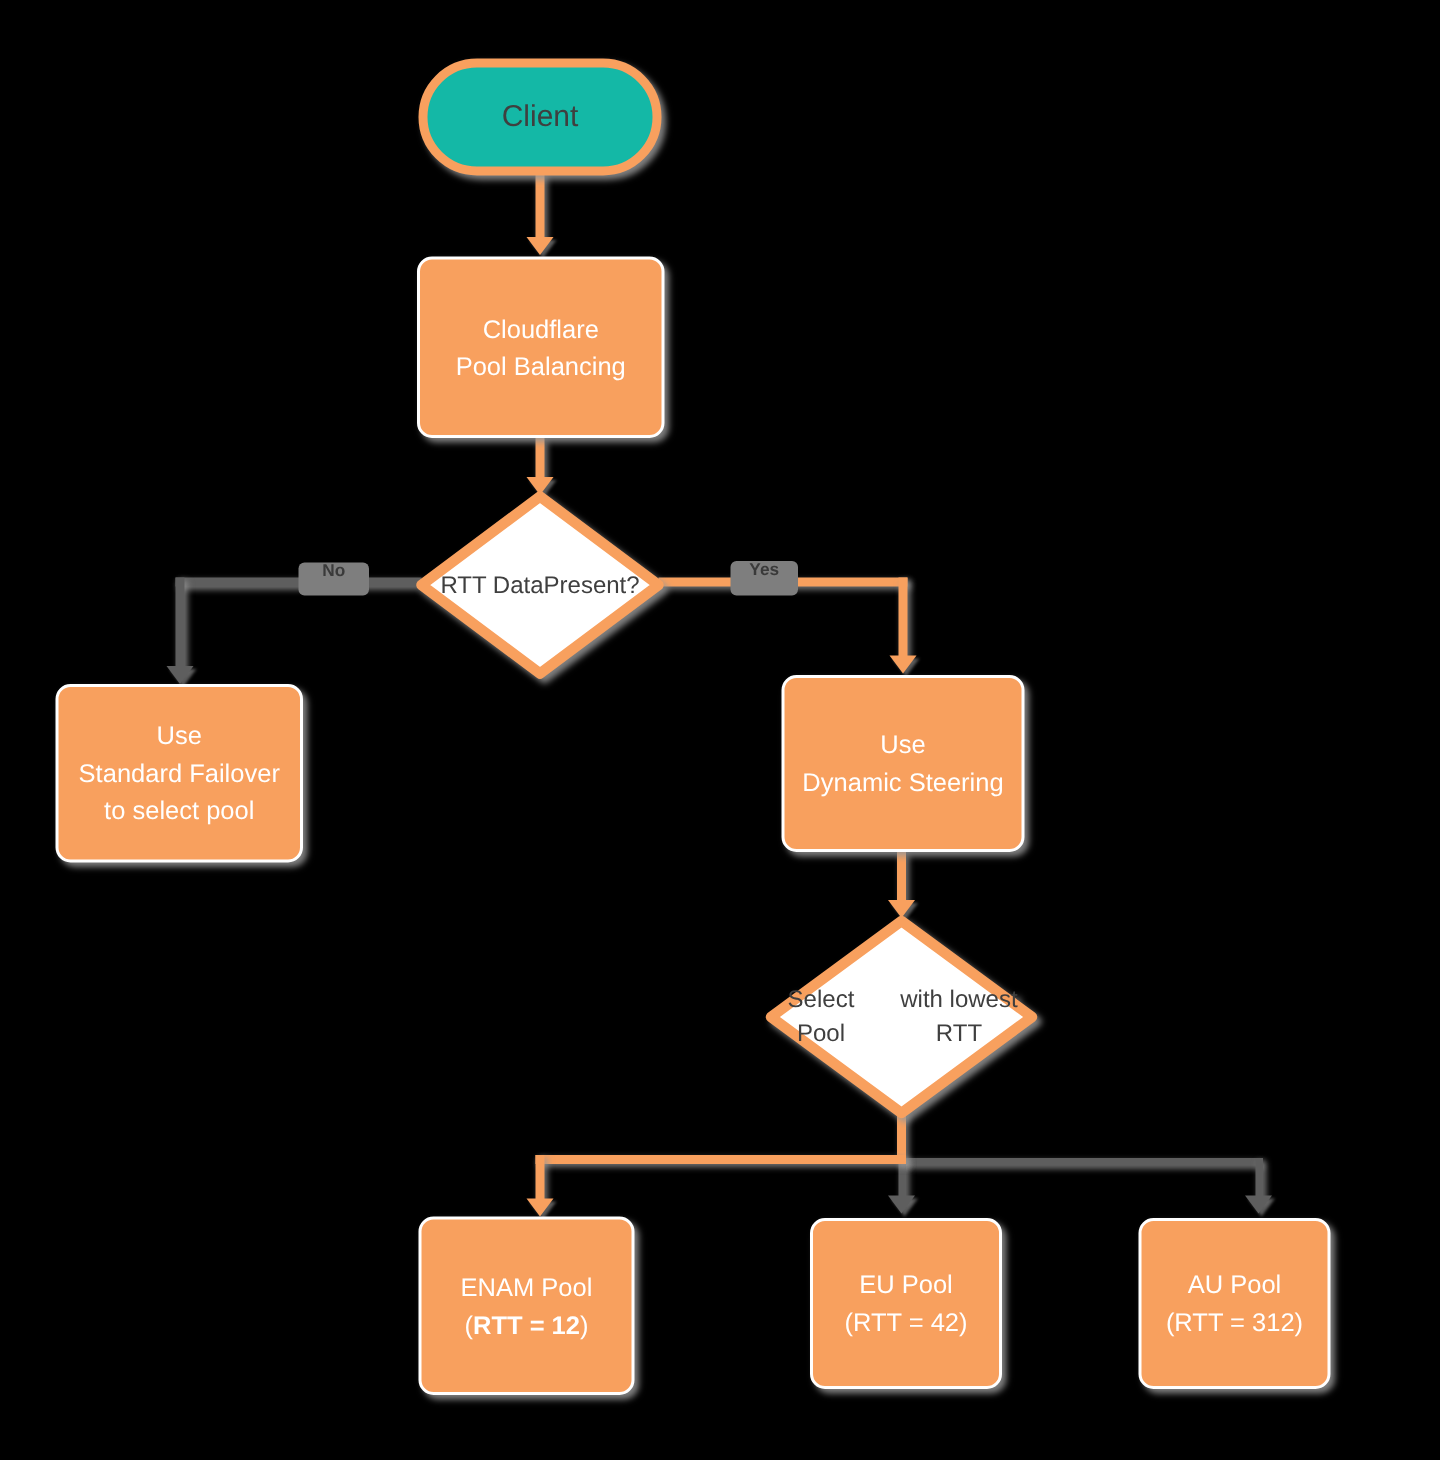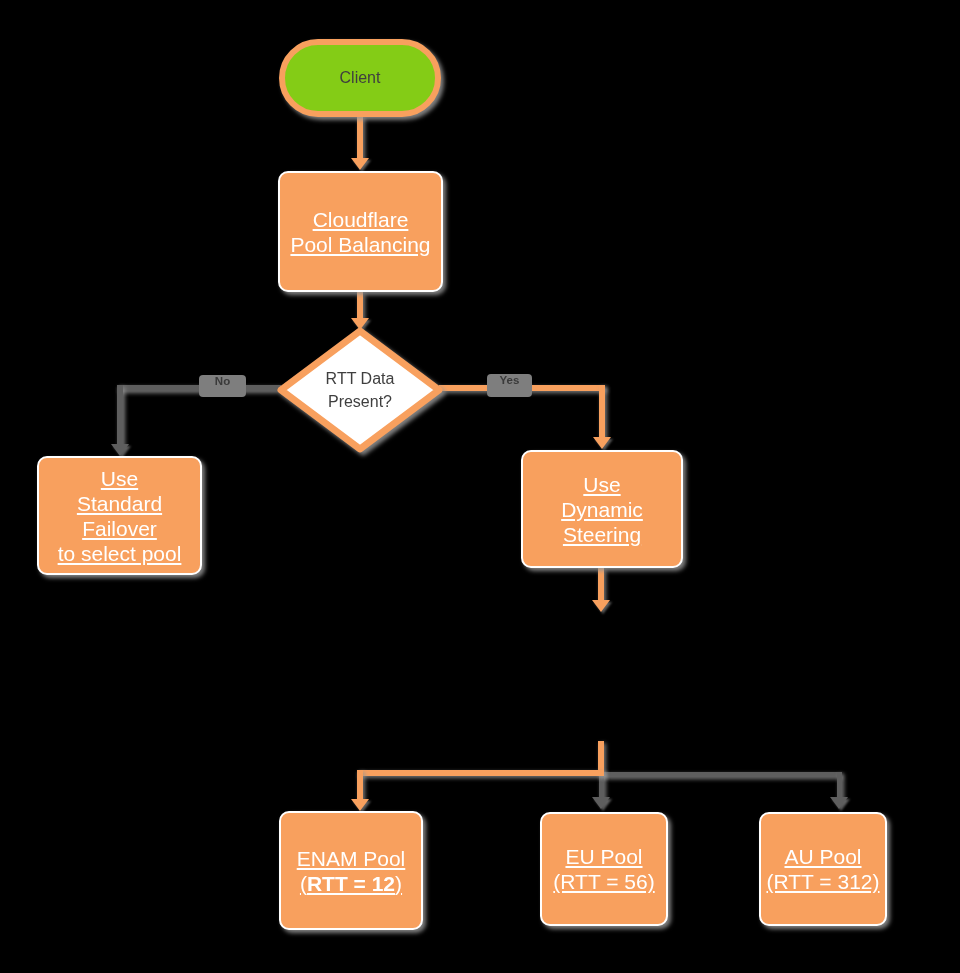--- a/index.html
+++ b/index.html
@@ -30,40 +30,39 @@
     border-top:12px solid var(--orange);
     filter:drop-shadow(2px 2px 1px rgba(150,150,150,0.6));
   }
   .arrow.g{border-top-color:var(--gray)}
 
   
   .box{
     position:absolute;background:var(--orange);
     border:2px solid #ffffff;border-radius:10px;
     display:flex;flex-direction:column;justify-content:center;align-items:center;
-    color:#ffffff;font-size:21px;line-height:25px;text-align:center;
+    color:#ffffff;font-size:17px;line-height:25px;text-align:center;
     filter:drop-shadow(3px 3px 2px rgba(150,150,150,0.85));
-    text-decoration:underline;
   }
   .box .bold{font-weight:bold}
 
   
   .stadium{
-    position:absolute;background:#84cc16;border:6px solid var(--orange);
+    position:absolute;background:#14b8a6;border:6px solid var(--orange);
     border-radius:42px;display:flex;justify-content:center;align-items:center;
-    color:var(--dark);font-size:16px;
+    color:var(--dark);font-size:20px;
     filter:drop-shadow(3px 3px 2px rgba(150,150,150,0.85));
   }
 
   
   .dwrap{position:absolute;filter:drop-shadow(3px 3px 2px rgba(150,150,150,0.85))}
   .dwrap svg{position:absolute;left:0;top:0;width:100%;height:100%}
   .dlabel{
     position:absolute;left:0;top:0;right:0;bottom:0;
-    display:flex;flex-direction:column;justify-content:center;align-items:center;
+    display:flex;justify-content:center;align-items:center;
     color:var(--dark);font-size:16px;line-height:23px;text-align:center;
   }
 
   
   .chip{
     position:absolute;background:var(--chipbg);color:var(--chiptext);
     font-size:11.5px;font-weight:bold;border-radius:4px;
     display:flex;align-items:flex-start;justify-content:center;
   }
 </style>
@@ -131,29 +130,38 @@
     <div>Use</div>
     <div>Standard Failover</div>
     <div>to select pool</div>
   </div>
 
   <div class="box" style="left:521px;top:450px;width:162px;height:118px">
     <div>Use</div>
     <div>Dynamic Steering</div>
   </div>
 
+  <div class="dwrap" style="left:509px;top:609px;width:184px;height:138px">
+    <svg viewBox="0 0 184 138">
+      <polygon points="92,5 179,69 92,133 5,69" style="fill:#ffffff;stroke:var(--orange);stroke-width:7;stroke-linejoin:round"></polygon>
+    </svg>
+    <div class="dlabel">
+      <div>Select Pool</div>
+      <div>with lowest RTT</div>
+    </div>
+  </div>
 
   <div class="box" style="left:279px;top:811px;width:144px;height:119px">
     <div>ENAM Pool</div>
     <div><span>(</span><span class="bold">RTT = 12</span><span>)</span></div>
   </div>
 
   <div class="box" style="left:540px;top:812px;width:128px;height:114px">
     <div>EU Pool</div>
-    <div>(RTT = 56)</div>
+    <div>(RTT = 42)</div>
   </div>
 
   <div class="box" style="left:759px;top:812px;width:128px;height:114px">
     <div>AU Pool</div>
     <div>(RTT = 312)</div>
   </div>
 
 </div>
 
 </body></html>

